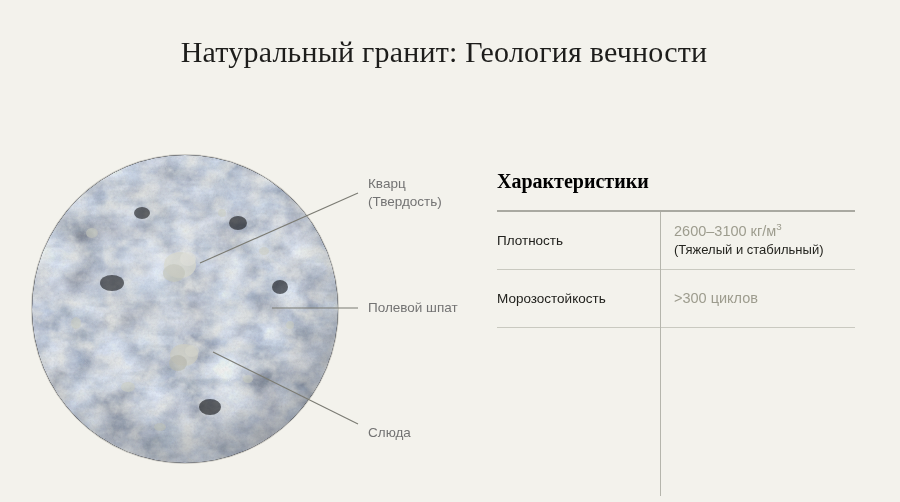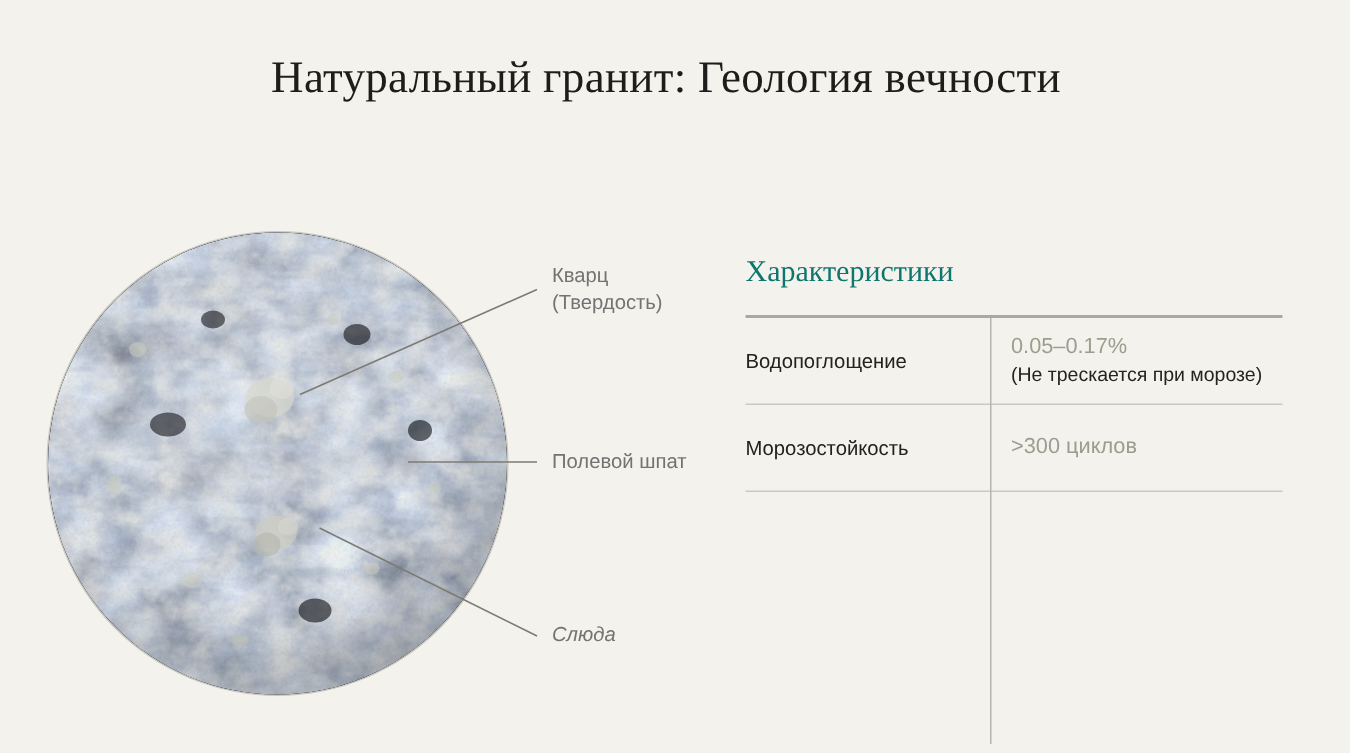--- a/index.html
+++ b/index.html
@@ -74,43 +74,43 @@
     font-size: 13.5px;
     color: #737373;
     line-height: 1.35;
     white-space: nowrap;
   }
   .callout-label .sub {
     display: block;
   }
   #callout-quartz { left: 368px; top: 175px; }
   #callout-feldspar { left: 368px; top: 299px; }
-  #callout-mica { left: 368px; top: 414px; font-style: italic; }
+  #callout-mica { left: 368px; top: 424px; }
 
   #leader-lines {
     position: absolute;
     left: 0;
     top: 0;
     width: 900px;
     height: 502px;
     pointer-events: none;
   }
 
   
   #properties-panel {
     position: absolute;
     left: 497px;
     top: 170px;
     width: 358px;
   }
   #properties-heading {
     font-family: "Liberation Serif", serif;
     font-size: 20px;
-    font-weight: 400;
-    color: #0f766e;
+    font-weight: 700;
+    color: #000000;
     margin: 0 0 17px 0;
     white-space: nowrap;
   }
   #properties-table {
     position: relative;
     border-top: 2px solid #a9a9a1;
     width: 358px;
   }
   .prop-row {
     display: flex;
@@ -283,28 +283,28 @@
   <span>Полевой шпат</span>
 </div>
 <div class="callout-label" id="callout-mica">
   <span>Слюда</span>
 </div>
 
 <div id="properties-panel">
   <h2 id="properties-heading">Характеристики</h2>
   <div id="properties-table">
 
-
     <div class="prop-row">
-      <div class="prop-name">Водопоглощение</div>
+      <div class="prop-name">Плотность</div>
       <div class="prop-value">
-        <span class="val"><span>0.05–0.17%</span></span>
-        <span class="note">(Не трескается при морозе)</span>
+        <span class="val"><span>2600–3100 кг/м</span><span class="sup">3</span></span>
+        <span class="note">(Тяжелый и стабильный)</span>
       </div>
     </div>
+
 
 
     <div class="prop-row">
       <div class="prop-name">Морозостойкость</div>
       <div class="prop-value">
         <span class="val"><span>&gt;300 циклов</span></span>
 
       </div>
     </div>
 

